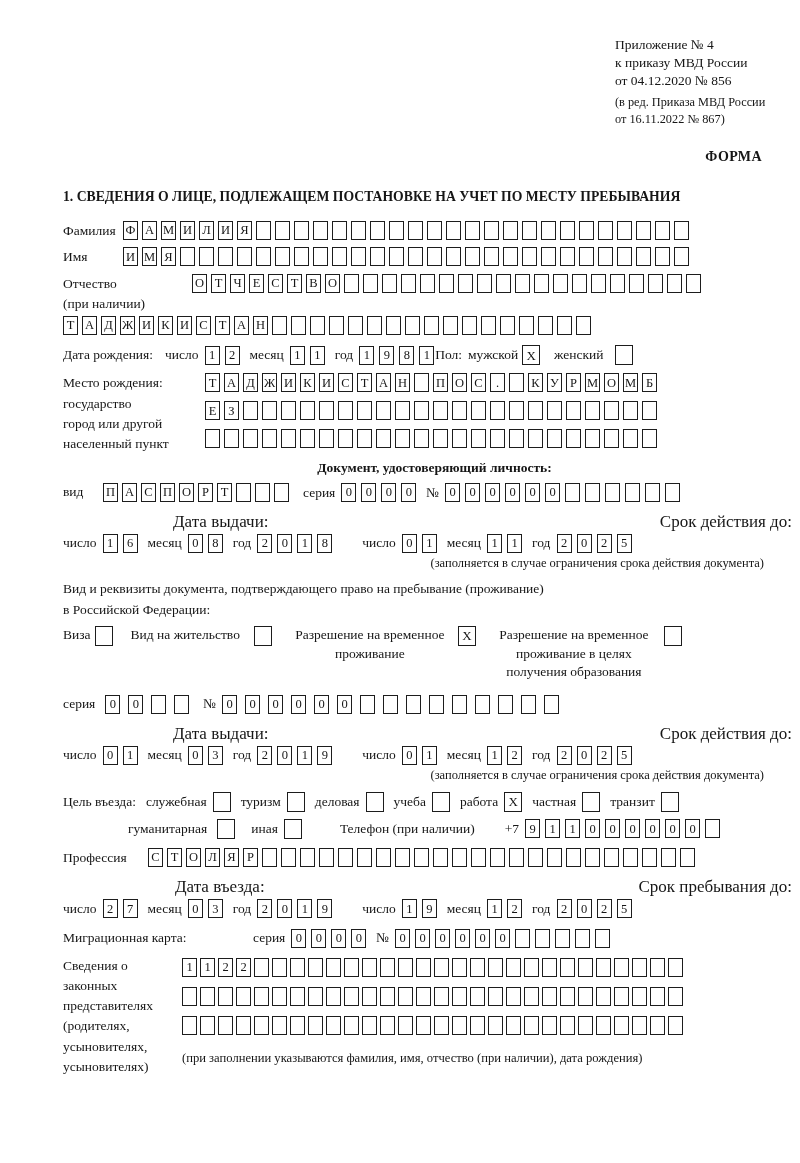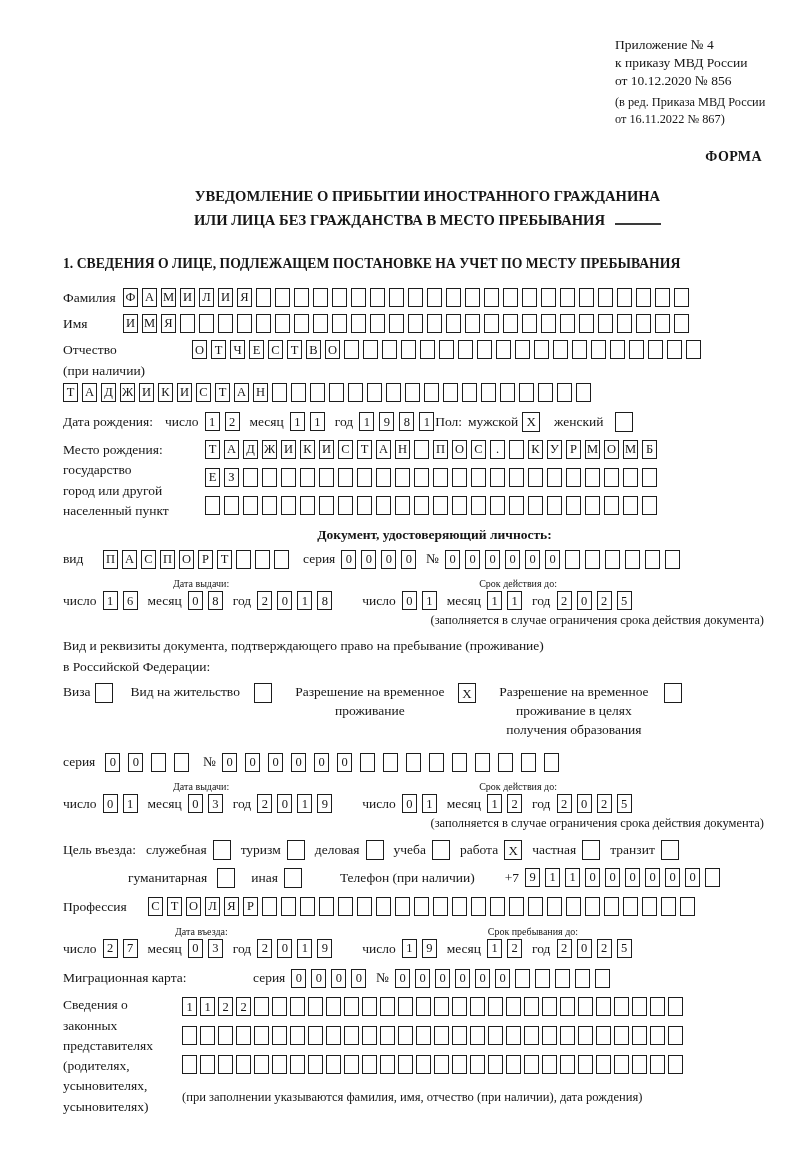--- a/index.html
+++ b/index.html
@@ -32,54 +32,48 @@
     flex:none; width:15px; height:19px; border:1.6px solid #1d1d1d;
     display:inline-flex; align-items:center; justify-content:center;
     font-size:12.5px; line-height:1; background:#fff;
   }
   .checkbox { width:18px; height:20px; font-size:13px; }
 
   .dlbl { margin:0 6px 0 10px; flex:none; }
   .dlbl.first { margin-left:0; }
 
   .doc-heading { text-align:center; font-weight:bold; margin-top:10px; padding-left:14px; }
-  .dates-head { display:flex; margin-top:9px; font-size:10px; }
+  .dates-head { display:flex; margin-top:9px; font-size:17px;justify-content:space-between; }
   .note-right { text-align:right; padding-right:28px; font-size:12.5px; margin-top:3px; }
 
   .opts { display:flex; align-items:flex-start; margin-top:8px; }
   .opt { display:flex; align-items:flex-start; }
   .opt .olbl { line-height:1.4; }
   .opt-center { text-align:center; }
 
   .stack { display:flex; flex-direction:column; gap:9px; }
   .note-bottom { font-size:12.6px; margin:6px 0 0 145px; }
 </style>
 </head>
 <body>
 
 <div class="page">
 
   <div class="annex">
     <div>Приложение № 4</div>
     <div>к приказу МВД России</div>
-    <div>от 10.12.2020 № 856</div>
+    <div>от 04.12.2020 № 856</div>
     <div class="annex-note">
       <div>(в ред. Приказа МВД России</div>
       <div>от 16.11.2022 № 867)</div>
     </div>
   </div>
 
   <div class="forma">ФОРМА</div>
 
-  <div class="title">
-    <div>УВЕДОМЛЕНИЕ О ПРИБЫТИИ ИНОСТРАННОГО ГРАЖДАНИНА</div>
-    <div>
-      <span>ИЛИ ЛИЦА БЕЗ ГРАЖДАНСТВА В МЕСТО ПРЕБЫВАНИЯ</span><span class="blank-line"></span>
-    </div>
-  </div>
 
   <div class="section-heading">1. СВЕДЕНИЯ О ЛИЦЕ, ПОДЛЕЖАЩЕМ ПОСТАНОВКЕ НА УЧЕТ ПО МЕСТУ ПРЕБЫВАНИЯ</div>
 
   <div class="row" style="margin-top:16px;">
     <span class="lbl" style="width:60px">Фамилия</span>
     <span class="cells">
         <span class="cell">Ф</span>
         <span class="cell">А</span>
         <span class="cell">М</span>
         <span class="cell">И</span>

